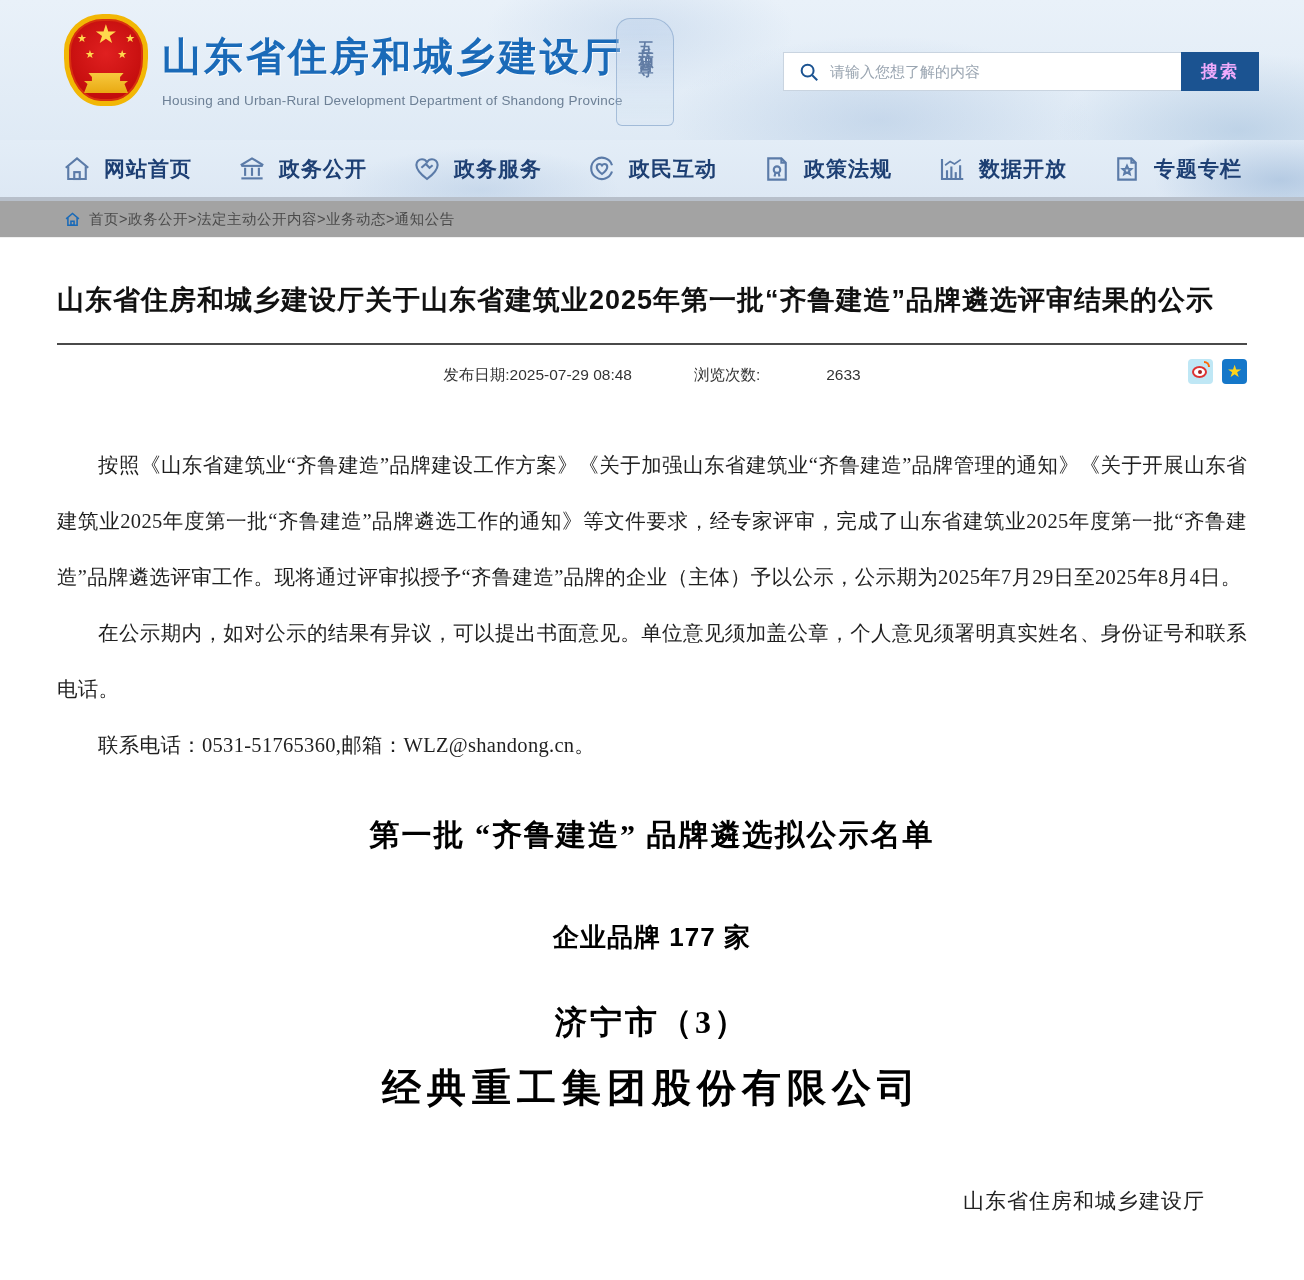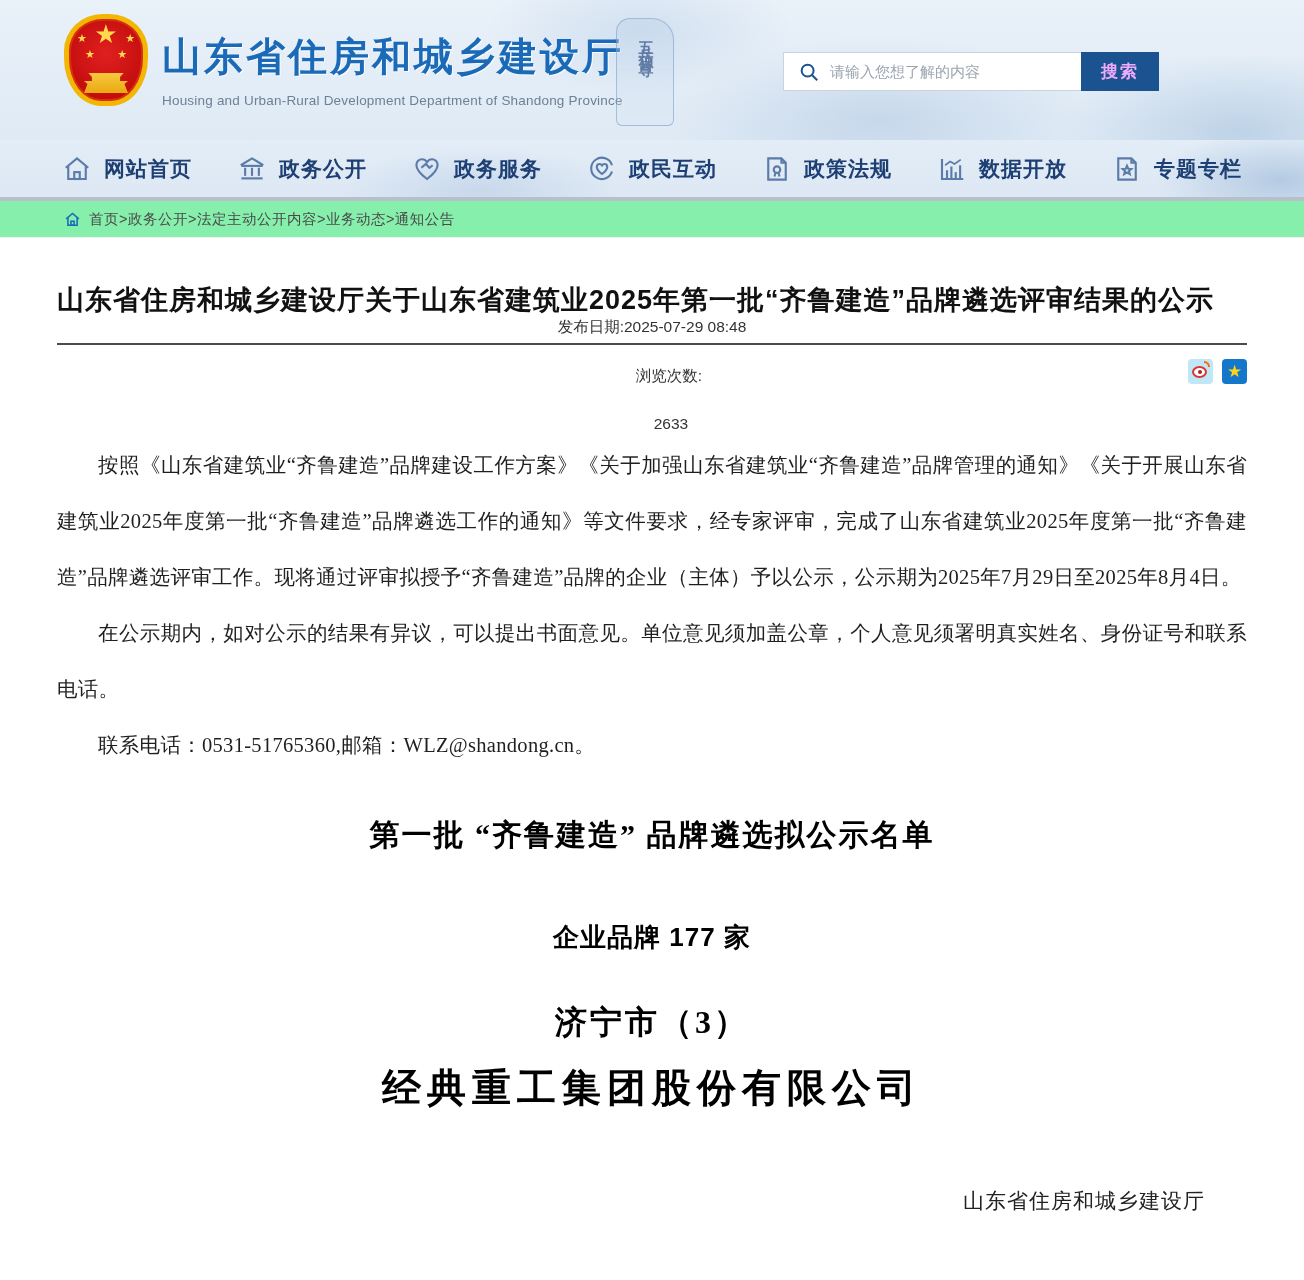--- a/index.html
+++ b/index.html
@@ -63,21 +63,21 @@
   }
   .decor-text {
     position: absolute; left: 38px; top: 12px;
     writing-mode: vertical-rl; font-size: 15px; font-weight: bold;
     color: #54719c; letter-spacing: 6px;
     font-family: "Liberation Serif", "DejaVu Serif", serif;
   }
 
   .search-box {
     position: absolute; left: 783px; top: 52px;
-    width: 376px; height: 39px;
+    width: 476px; height: 39px;
     background: #ffffff; border: 1px solid #c9d4e0;
     display: flex; align-items: center;
   }
   .search-box .mag { margin-left: 14px; flex: 0 0 auto; }
   .search-input {
     flex: 1 1 auto; height: 100%; border: none; outline: none;
     padding: 0 10px; font-size: 15px; color: #333;
     font-family: "Liberation Sans", "DejaVu Sans", sans-serif;
   }
   .search-input::placeholder { color: #9aa5b1; }
@@ -101,38 +101,38 @@
   }
   .nav-item { display: flex; align-items: center; gap: 12px; cursor: pointer; }
   .nav-item svg { display: block; }
   .nav-label {
     font-size: 21px; font-weight: bold; color: #1d3f73; letter-spacing: 1px; white-space: nowrap;
   }
   .nav-divider { height: 4px; background: #b7bfca; }
 
   
   .breadcrumb {
-    height: 37px; background: #86efac;
+    height: 37px; background: #a3a3a3;
     display: flex; align-items: center; padding-left: 64px; gap: 8px;
     border-bottom: 1px solid #f0f0f0;
   }
   .breadcrumb-text { font-size: 14.5px; color: #4a4a4a; letter-spacing: 0.5px; }
 
   
   .container { width: 1200px; margin: 0 auto; padding: 0 5px; position: relative; }
   .article-title {
     margin-top: 44px; text-align: left;
     font-size: 27px; font-weight: bold; color: #111111; letter-spacing: 1px;
     font-family: "Liberation Sans", "DejaVu Sans", sans-serif;
   }
   .title-rule { margin-top: 25px; border: none; border-top: 2px solid #4a4a4a; }
   .meta-row {
     position: relative; margin-top: 16px; height: 28px;
     display: flex; justify-content: center; align-items: center; gap: 28px;
-    font-size: 15.5px; color: #333333; flex-direction: column;
+    font-size: 15.5px; color: #333333;
   }
   .meta-views { margin-left: 34px; }
   .meta-views-value { margin-left: 38px; }
   .share-icons { position: absolute; right: 0; top: -2px; display: flex; gap: 9px; }
   .share-icon { width: 25px; height: 25px; border-radius: 4px; position: relative; cursor: pointer; }
   .weibo { background: #bfe7f5; }
   .weibo .eye { position: absolute; left: 4px; top: 7px; width: 15px; height: 12px; border: 2px solid #d33; border-radius: 50% 50% 50% 50%; background:#fff; }
   .weibo .pupil { position: absolute; left: 10px; top: 11px; width: 4px; height: 4px; background: #a22; border-radius: 50%; }
   .weibo .spark { position: absolute; right: 3px; top: 2px; width: 6px; height: 6px; border-top: 2px solid #f60; border-right: 2px solid #f60; border-radius: 0 6px 0 0; }
   .qzone { background: #1577c9; color: #ffd31a; font-size: 17px; text-align: center; line-height: 25px; }

